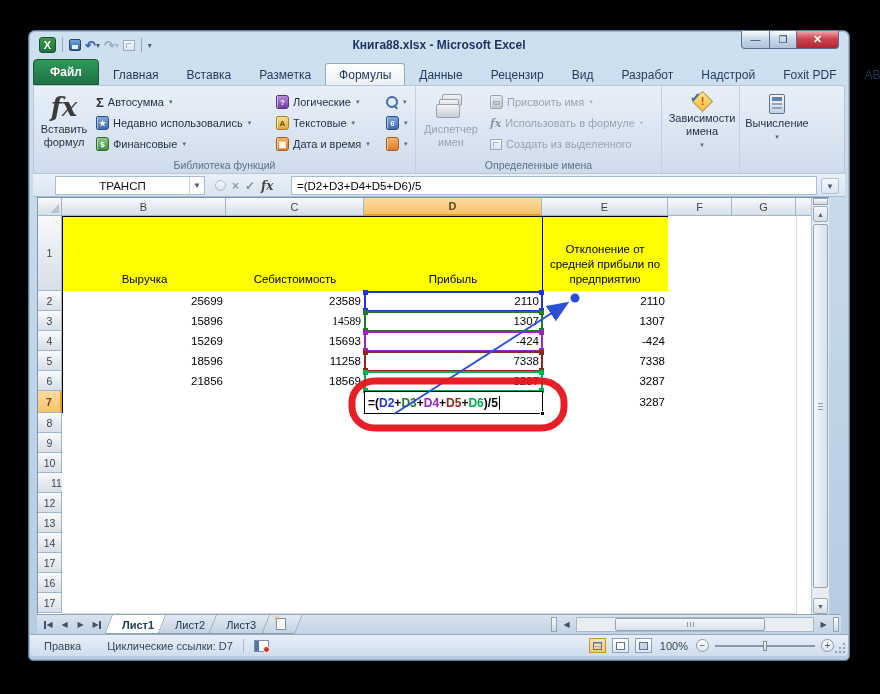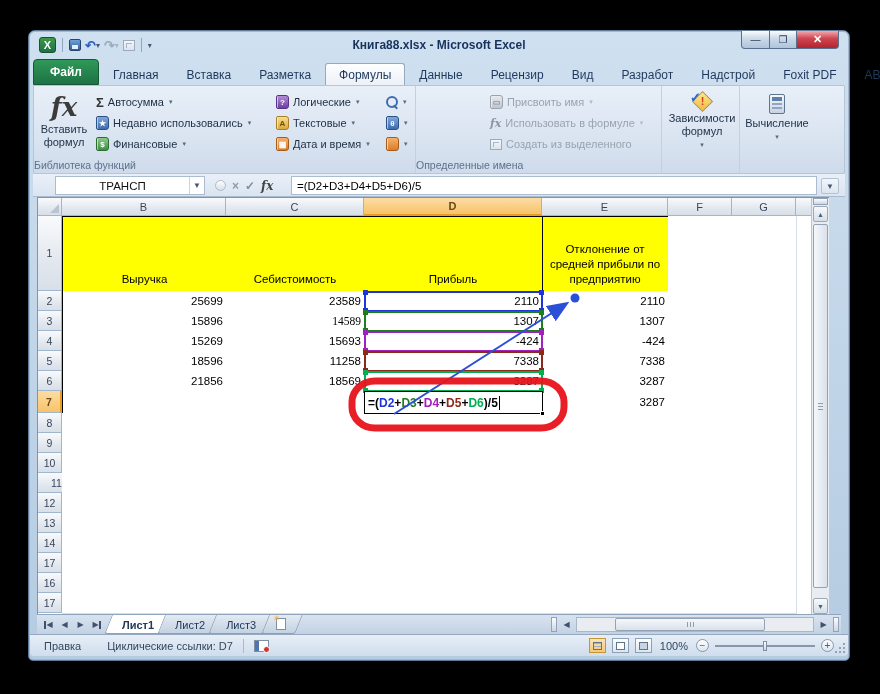--- a/index.html
+++ b/index.html
@@ -35,21 +35,21 @@
   .tabrow{position:absolute;left:4px;right:4px;top:28px;height:26px;display:flex;align-items:flex-end;}
   .rtab{height:22px;padding:0 13px;display:flex;align-items:center;font-size:12px;color:#1E395B;
     border:1px solid transparent;border-bottom:none;white-space:nowrap;}
   .rtab.file{background:linear-gradient(#2E9958,#1F7245);color:#fff;border:1px solid #155934;
     border-radius:4px 4px 0 0;padding:12px 16px;font-weight:bold;}
   .rtab.active{background:linear-gradient(#FDFEFF,#ECF1F7);border-color:#97A9BD;border-radius:3px 3px 0 0;}
   
   .ribbon{position:absolute;left:4px;right:4px;top:54px;height:89px;
     background:linear-gradient(#E8EFF8,#D7E2F0 70%,#CEDBEB);border:1px solid #B5C6D9;border-radius:0 2px 2px 2px;display:flex;}
   .rgroup{position:relative;height:100%;border-right:1px solid #C2D0E0;}
-  .glabel{position:absolute;left:0;right:0;bottom:2px;font-size:10.5px;color:#5E718A;}
+  .glabel{position:absolute;left:0;right:0;bottom:2px;text-align:center;font-size:10.5px;color:#5E718A;}
   .bigbtn{position:absolute;top:3px;width:56px;height:70px;display:flex;flex-direction:column;align-items:center;
     border:1px solid transparent;border-radius:3px;font-size:11px;color:#1E2E44;text-align:center;line-height:13px;}
   .bigbtn .bicon{margin:4px 0 3px;}
   .bigbtn.dis{color:#9AA4B0;}
   .fx-big{font-family:"DejaVu Serif",serif;font-style:italic;font-weight:bold;font-size:26px;color:#3B3B3B;line-height:26px;}
   .ritem{position:absolute;height:20px;display:flex;align-items:center;gap:4px;font-size:11px;color:#1E2E44;white-space:nowrap;}
   .ritem .arr{font-size:7px;color:#5A6B80;margin-left:1px;}
   .ritem.dis{color:#9AA4B0;}
   .ritem.dis .arr{color:#B3BCC7;}
   .book{width:13px;height:14px;border-radius:2px 3px 3px 2px;position:relative;display:flex;align-items:center;justify-content:center;
@@ -270,20 +270,28 @@
           <span class="arr">▾</span>
       </div>
       <div class="ritem" style="left:352px;top:48px;">
         <span class="book bk-orange"></span>
           <span class="arr">▾</span>
       </div>
       <div class="glabel">Библиотека функций</div>
     </div>
 
     <div class="rgroup" style="width:246px;">
+      <div class="bigbtn dis" style="left:4px;width:62px;">
+        <span class="bicon cardstack">
+          <i style="left:6px;top:0;width:20px;height:12px;"></i>
+          <i style="left:3px;top:5px;width:20px;height:12px;"></i>
+          <i style="left:0;top:10px;width:24px;height:14px;"></i>
+        </span>
+        <span>Диспетчер имен</span>
+      </div>
       <div class="ritem dis" style="left:74px;top:6px;">
         <span class="book" style="background:linear-gradient(#E8EBEF,#BFC6CE);border:1px solid #9AA2AC;color:#8C95A0;">▭</span>
         <span>Присвоить имя</span>
           <span class="arr">▾</span>
       </div>
       <div class="ritem dis" style="left:74px;top:27px;">
         <span style="font-family:'DejaVu Serif',serif;font-style:italic;font-weight:bold;font-size:11px;color:#8C95A0;">fx</span>
         <span>Использовать в формуле</span>
           <span class="arr">▾</span>
       </div>
@@ -293,21 +301,21 @@
       </div>
       <div class="glabel">Определенные имена</div>
     </div>
 
     <div class="rgroup" style="width:78px;">
       <div class="bigbtn" style="left:8px;width:64px;">
         <span class="bicon diamond">
             <b>!</b>
             <span class="dcheck">✓</span>
           </span>
-        <span>Зависимости формул</span>
+        <span>Зависимости имена</span>
         <span class="arr" style="font-size:7px;color:#5A6B80;">▾</span>
       </div>
     </div>
 
     <div class="rgroup" style="width:74px;border-right:none;">
       <div class="bigbtn" style="left:6px;width:62px;">
         <span class="bicon calc"></span>
         <span>Вычисление</span>
         <span class="arr" style="font-size:7px;color:#5A6B80;">▾</span>
       </div>

